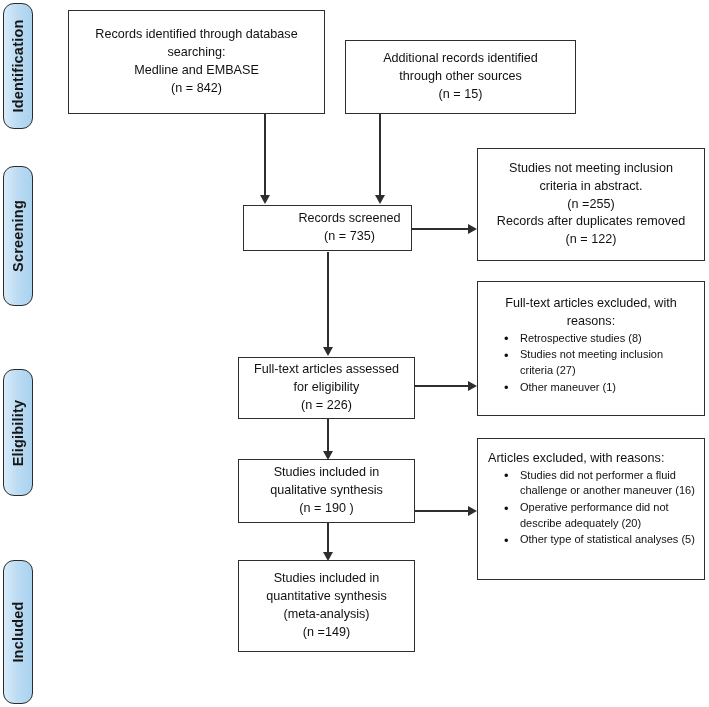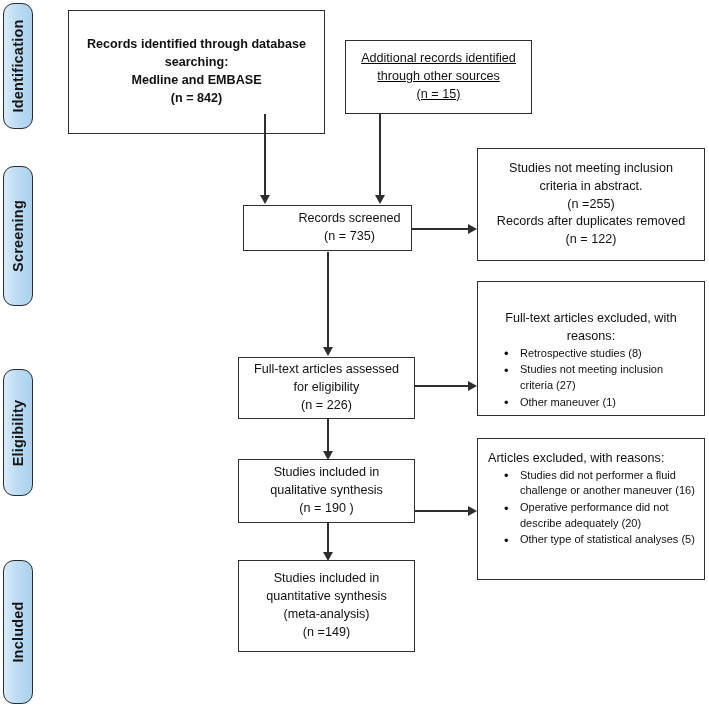--- a/index.html
+++ b/index.html
@@ -135,30 +135,30 @@
   </div>
 
   <div class="stage-tab" style="left:3px; top:369px; width:30px; height:127px;">
     <span class="stage-label">Eligibility</span>
   </div>
 
   <div class="stage-tab" style="left:3px; top:560px; width:30px; height:144px;">
     <span class="stage-label">Included</span>
   </div>
 
-  <div class="fbox" style="left:68px; top:10px; width:257px; height:124px;font-weight:bold;">
+  <div class="fbox" style="left:68px; top:10px; width:257px; height:104px;">
     <div class="fbox-text">
       <span class="line">Records identified through database</span>
       <span class="line">searching:</span>
       <span class="line">Medline and EMBASE</span>
       <span class="line">(n = 842)</span>
     </div>
   </div>
 
-  <div class="fbox" style="left:345px; top:40px; width:187px; height:74px;text-decoration:underline;">
+  <div class="fbox" style="left:345px; top:40px; width:231px; height:74px;">
     <div class="fbox-text">
       <span class="line">Additional records identified</span>
       <span class="line">through other sources</span>
       <span class="line">(n = 15)</span>
     </div>
   </div>
 
   <div class="vline" style="left:264px; top:114px; height:83px;"></div>
   <div class="arrow-down" style="left:259.5px; top:195px;"></div>
 
@@ -189,21 +189,21 @@
   <div class="arrow-down" style="left:322.5px; top:347px;"></div>
 
   <div class="fbox" style="left:238px; top:357px; width:177px; height:62px;">
     <div class="fbox-text">
       <span class="line">Full-text articles assessed</span>
       <span class="line">for eligibility</span>
       <span class="line">(n = 226)</span>
     </div>
   </div>
 
-  <div class="fbox align-top" style="left:477px; top:281px; width:228px; height:135px; padding-top:28px;">
+  <div class="fbox align-top" style="left:477px; top:281px; width:228px; height:135px; padding-top:13px;">
     <div class="box-inner">
       <span class="reason-head">Full-text articles excluded, with</span>
       <span class="reason-head">reasons:</span>
       <ul class="reason-list">
         <li>Retrospective studies (8)</li>
         <li>Studies not meeting inclusion criteria (27)</li>
         <li>Other maneuver (1)</li>
       </ul>
     </div>
   </div>

